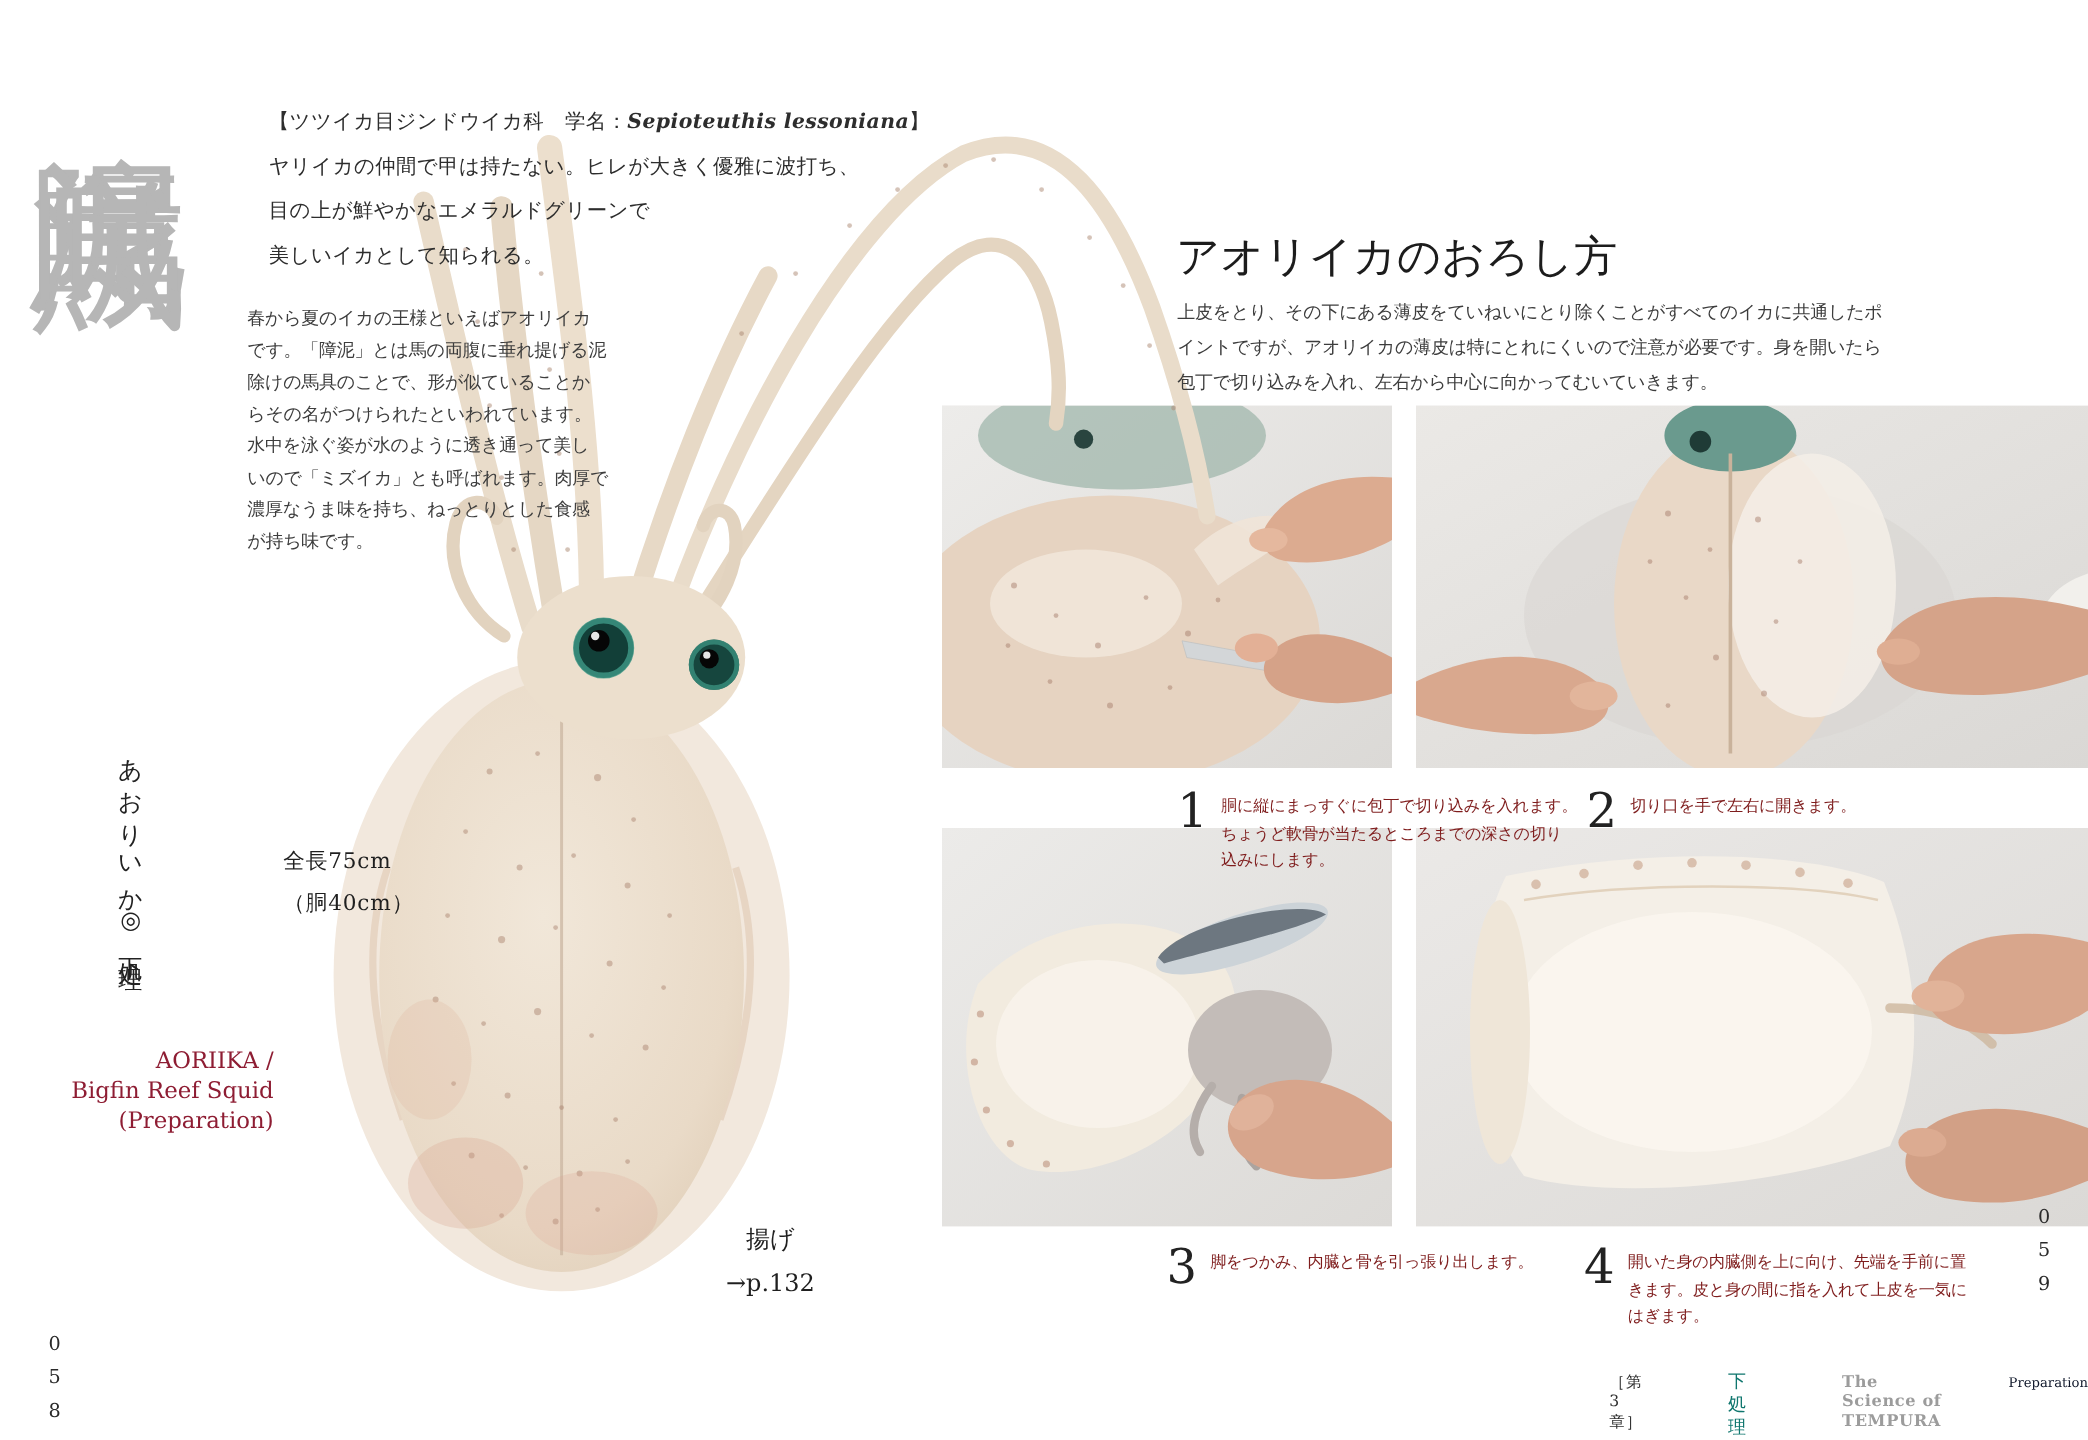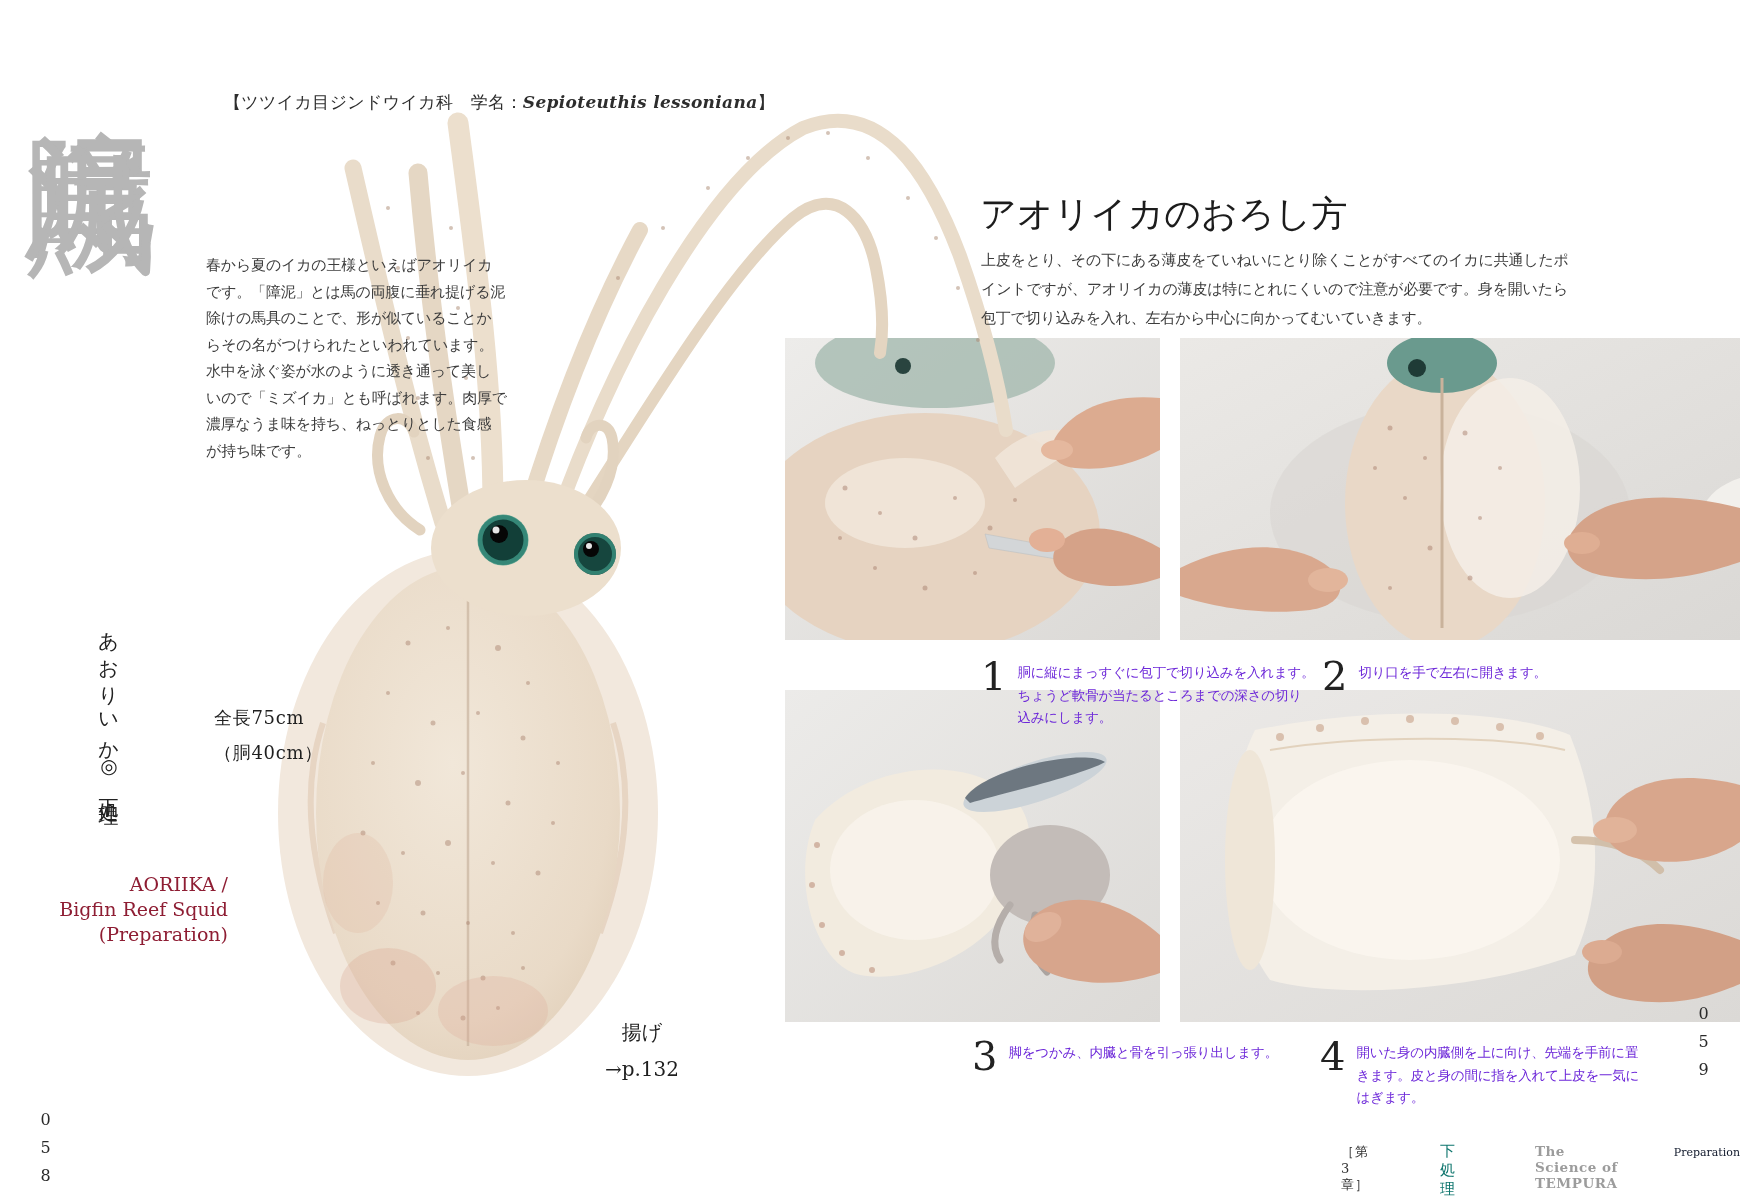--- a/index.html
+++ b/index.html
@@ -31,40 +31,40 @@
   .en-name{position:absolute;left:16px;top:872px;width:212px;text-align:right;
     font-family:var(--serif);font-size:19px;line-height:25px;color:var(--accent-red);
     white-space:pre-line;z-index:3;}
   .taxonomy{position:absolute;left:206px;top:84px;font-family:var(--serif);
     font-size:17px;line-height:37px;color:var(--text-dark);letter-spacing:0.02em;z-index:3;margin-left:18px;}
   .sci{font-style:italic;font-weight:600;}
   .tax-desc{white-space:pre-line;}
   .intro{position:absolute;left:206px;top:252px;margin:0;font-family:var(--sans);
     font-size:15px;line-height:26.5px;letter-spacing:-0.2px;color:#3d3d3d;
     white-space:pre-line;z-index:3;}
-  .size-label{position:absolute;left:214px;top:700px;font-family:var(--serif);
+  .size-label{position:absolute;left:236px;top:700px;font-family:var(--serif);
     font-size:18px;line-height:35px;letter-spacing:0.04em;color:#1f1f1f;
     white-space:pre-line;z-index:3;}
   .cook-ref{position:absolute;left:572px;top:1014px;width:140px;text-align:center;
     font-family:var(--serif);font-size:20px;line-height:37px;color:#1f1f1f;
     white-space:pre-line;z-index:3;}
   .pagenum{position:absolute;writing-mode:vertical-rl;text-orientation:upright;
     font-family:var(--serif);font-size:16px;letter-spacing:0.55em;color:#2a2a2a;z-index:3;}
   .pagenum-left{left:36px;top:1110px;}
   .pagenum-right{left:1694px;top:1004px;}
 
   
   .section-title{position:absolute;left:980px;top:190px;margin:0;font-family:var(--sans);
     font-size:36px;font-weight:500;color:#1c1c1c;letter-spacing:0;z-index:3;}
   .section-intro{position:absolute;left:981px;top:246px;margin:0;font-family:var(--sans);
     font-size:15px;line-height:29px;letter-spacing:-0.2px;color:#3d3d3d;
     white-space:pre-line;z-index:3;}
   .step{position:absolute;display:flex;align-items:flex-start;gap:11px;z-index:3;}
   .step-num{font-family:var(--serif);font-size:40px;line-height:1;color:#222;}
-  .step-text{font-family:var(--sans);font-size:13.5px;line-height:22.5px;color:#6d28d9;
+  .step-text{font-family:var(--sans);font-size:13.5px;line-height:22.5px;color:#7f1d1d;
     white-space:pre-line;padding-top:5px;letter-spacing:-0.2px;}
   .step-1{left:981px;top:656px;}
   .step-2{left:1322px;top:656px;}
   .step-3{left:972px;top:1036px;}
   .step-4{left:1320px;top:1036px;}
   .colophon{position:absolute;left:1341px;top:1142px;display:flex;align-items:baseline;
     font-family:var(--serif);z-index:3;gap:45px;}
   .ch-br{font-size:13px;color:#2f2f2f;letter-spacing:1px;}
   .ch-t{font-size:15px;color:#0f766e;margin-left:26px;letter-spacing:3px;}
   .series{font-size:13.5px;color:#9c9c9c;margin-left:28px;letter-spacing:0.5px;font-weight:bold;}
@@ -176,20 +176,23 @@
     </div>
 
     <h1 class="v-title">障泥烏賊</h1>
     <div class="v-reading">あおりいか◎下処理</div>
     <div class="en-name">AORIIKA /
 Bigfin Reef Squid
 (Preparation)</div>
 
     <div class="taxonomy">
       <div><span>【ツツイカ目ジンドウイカ科　学名：</span><em class="sci">Sepioteuthis lessoniana</em><span>】</span></div>
+      <div class="tax-desc">ヤリイカの仲間で甲は持たない。ヒレが大きく優雅に波打ち、
+目の上が鮮やかなエメラルドグリーンで
+美しいイカとして知られる。</div>
     </div>
 
     <p class="intro">春から夏のイカの王様といえばアオリイカ
 です。「障泥」とは馬の両腹に垂れ提げる泥
 除けの馬具のことで、形が似ていることか
 らその名がつけられたといわれています。
 水中を泳ぐ姿が水のように透き通って美し
 いので「ミズイカ」とも呼ばれます。肉厚で
 濃厚なうま味を持ち、ねっとりとした食感
 が持ち味です。</p>

